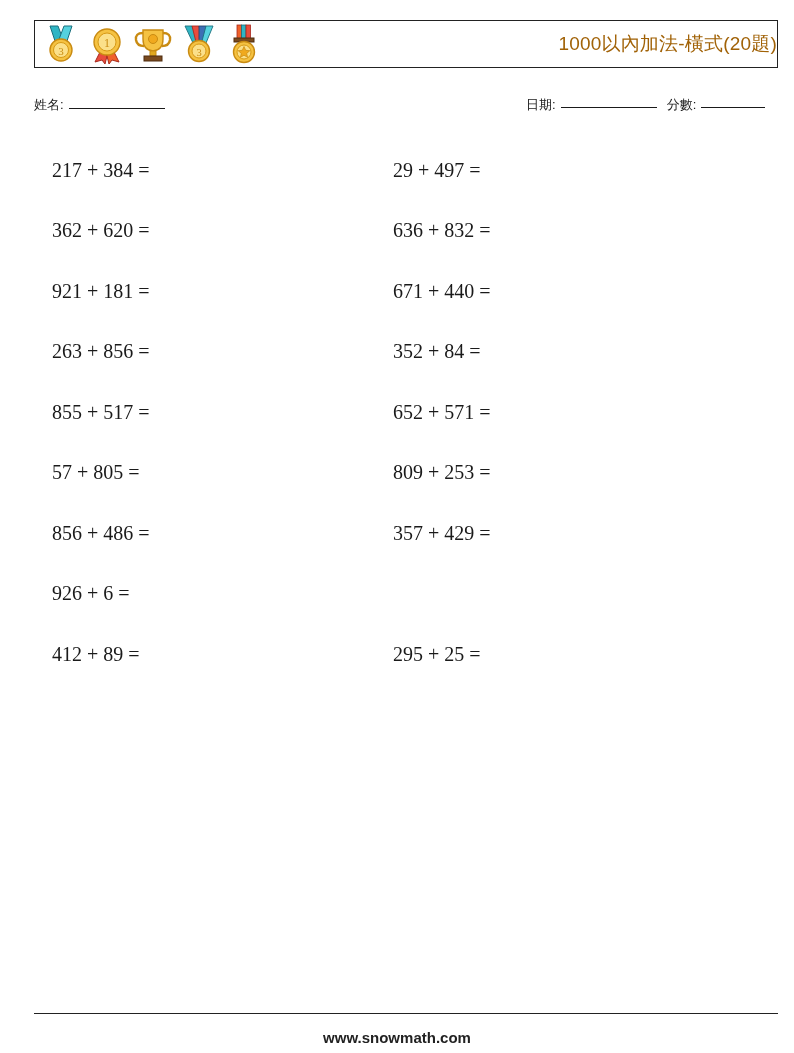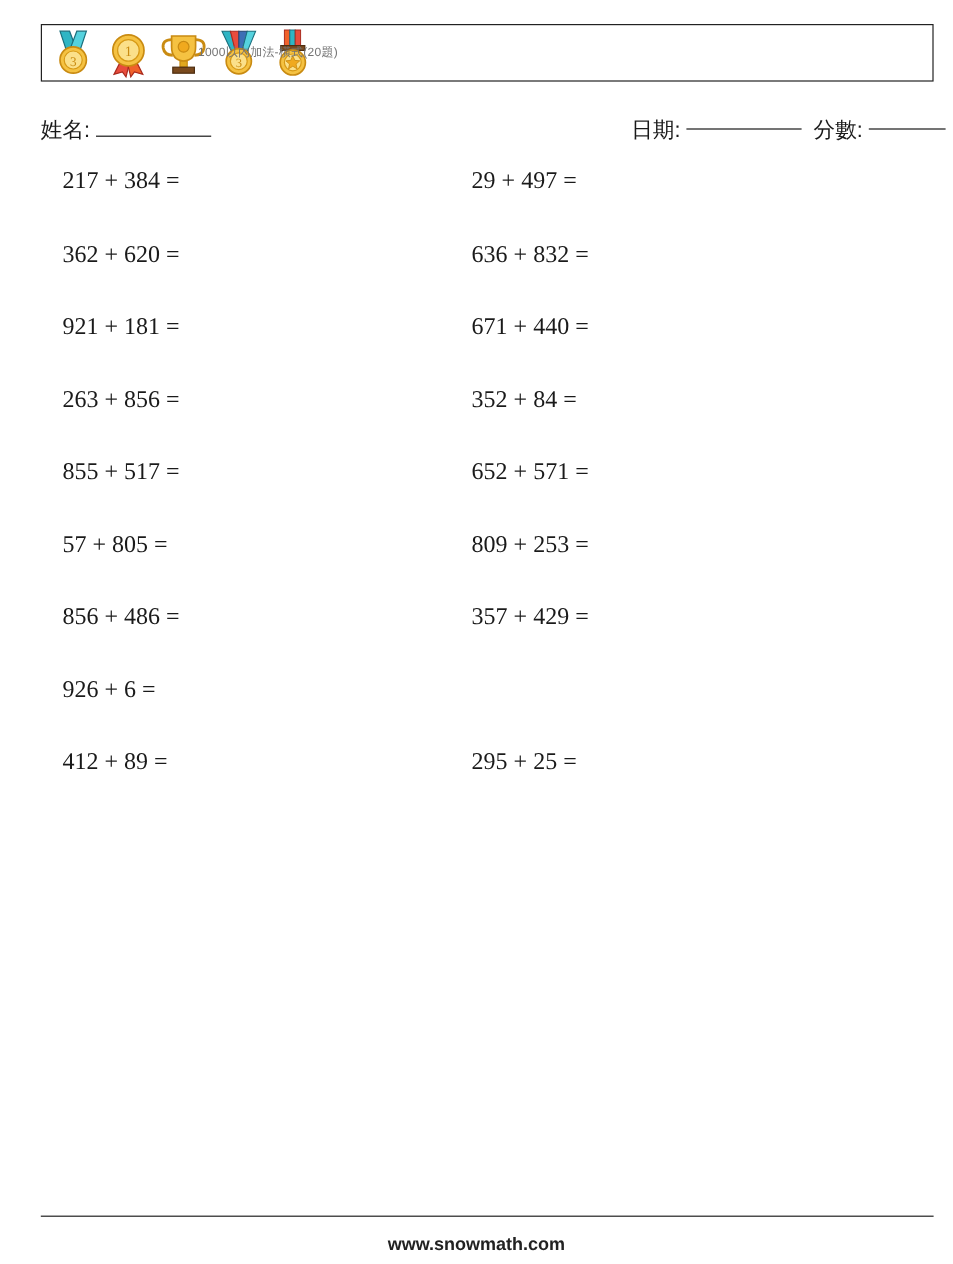--- a/index.html
+++ b/index.html
@@ -38,40 +38,40 @@
     width: 44px;
     height: 44px;
     display: block;
   }
   .header-title {
     position: absolute;
     left: 0;
     right: 0;
     top: 50%;
     transform: translateY(-50%);
-    text-align: left;
+    text-align: right;
     font-family: "Liberation Sans", sans-serif;
-    font-size: 10px;
+    font-size: 19px;
     letter-spacing: 0.2px;
-    color: #737373;
+    color: #a16207;
     pointer-events: none;
   }
   .header-title-inner {
     margin-left: 130px;
   }
 
   
   .info-row {
     position: absolute;
     left: 34px;
     top: 96px;
     width: 744px;
     height: 22px;
     font-family: "Liberation Sans", sans-serif;
-    font-size: 18px;
+    font-size: 13px;
     color: #1a1a1a;
   }
   .info-name {
     position: absolute;
     left: 0;
     top: 0;
     display: flex;
     align-items: baseline;
   }
   .info-right {
@@ -98,21 +98,21 @@
   
   .problems {
     position: absolute;
     left: 34px;
     top: 140px;
     width: 744px;
   }
   .prob-row {
     display: flex;
     height: 60.5px;
-    align-items: flex-start;
+    align-items: center;
   }
   .prob-cell {
     font-family: "Liberation Serif", serif;
     font-size: 20px;
     color: #1a1a1a;
     white-space: nowrap;
   }
   .prob-col-left  { width: 340px; padding-left: 18px; box-sizing: border-box; }
   .prob-col-right { width: 340px; padding-left: 19px; box-sizing: border-box; }
 

